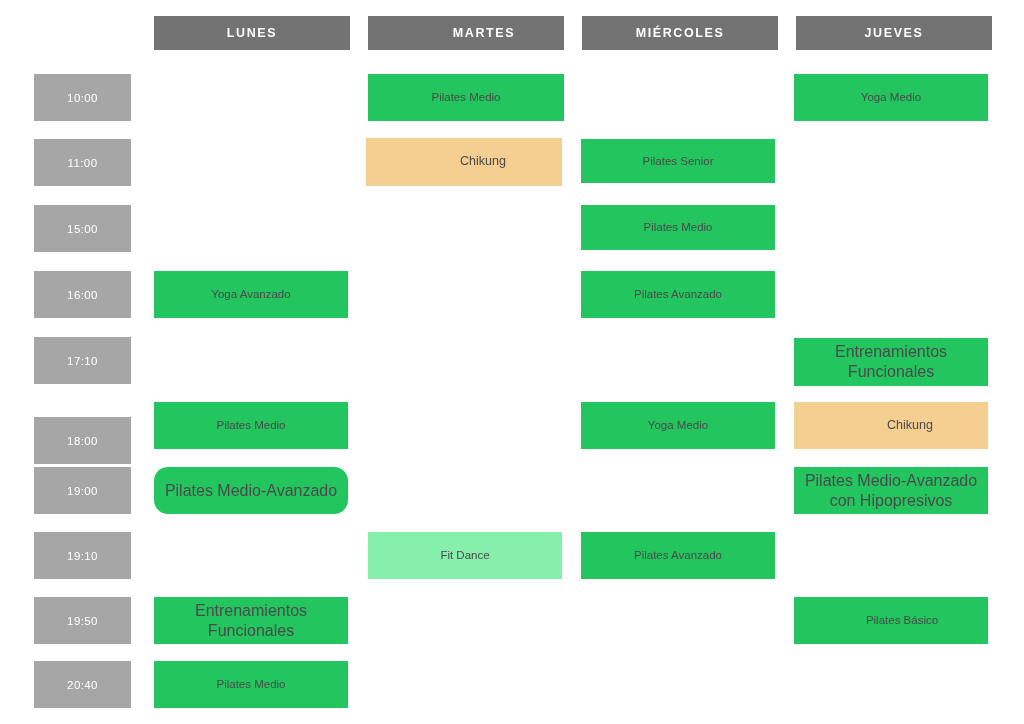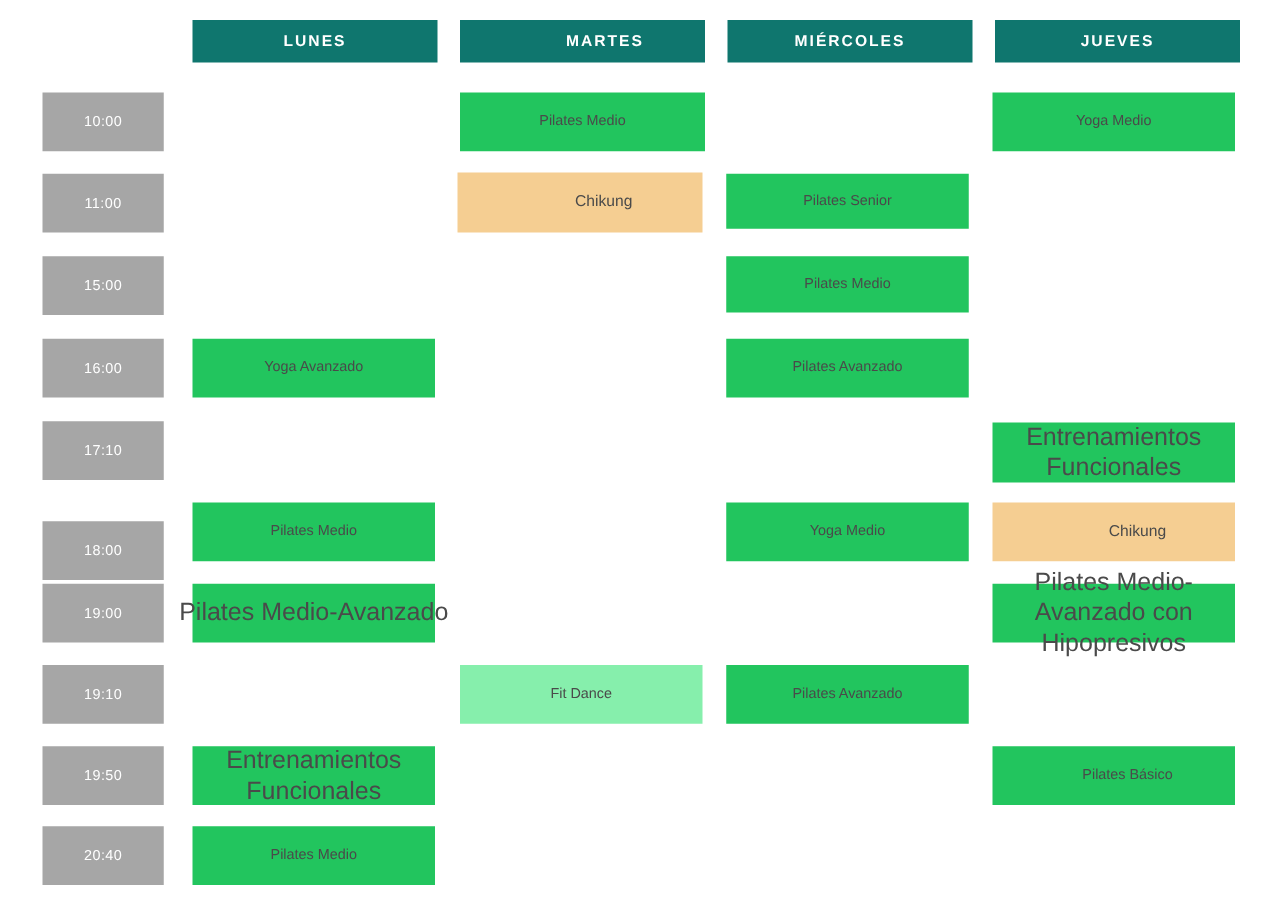--- a/index.html
+++ b/index.html
@@ -17,21 +17,21 @@
     position: relative;
     width: 1024px;
     height: 724px;
   }
 
   
   .day-header {
     position: absolute;
     height: 34px;
     width: 196px;
-    background: #0f766e;
+    background: #737373;
     color: #ffffff;
     font-size: 12.5px;
     letter-spacing: 1.6px;
     font-weight: 600;
     display: flex;
     align-items: center;
     justify-content: center;
     box-sizing: border-box;
     text-transform: uppercase;
   }
@@ -68,21 +68,21 @@
   }
   .class-cell.wrap {
     white-space: normal;
   }
   .cell-teal  { background: #22c55e; }
   .cell-amber { background: #f5ce92; padding-left: 40px; }
   .cell-cream { background: #86efac; }
 
   .fs-sm { font-size: 11.5px; }
   .fs-md { font-size: 12.5px; }
-  .fs-lg { font-size: 20px; }
+  .fs-lg { font-size: 16px; }
 </style>
 </head>
 <body>
 
 <div class="schedule">
   <div id="day-headers">
       <div class="day-header" style="left: 154px; top: 16px;">LUNES</div>
       <div class="day-header" style="left: 368px; top: 16px; padding-left: 36px;">MARTES</div>
       <div class="day-header" style="left: 582px; top: 16px;">MIÉRCOLES</div>
       <div class="day-header" style="left: 796px; top: 16px;">JUEVES</div>
@@ -104,21 +104,21 @@
       <div class="class-cell cell-teal fs-sm" style="left: 794px; top: 74px; width: 194px; height: 47px;">Yoga Medio</div>
       <div class="class-cell cell-amber fs-md" style="left: 366px; top: 138px; width: 196px; height: 48px;">Chikung</div>
       <div class="class-cell cell-teal fs-sm" style="left: 581px; top: 139px; width: 194px; height: 44px;">Pilates Senior</div>
       <div class="class-cell cell-teal fs-sm" style="left: 581px; top: 205px; width: 194px; height: 45px;">Pilates Medio</div>
       <div class="class-cell cell-teal fs-sm" style="left: 154px; top: 271px; width: 194px; height: 47px;">Yoga Avanzado</div>
       <div class="class-cell cell-teal fs-sm" style="left: 581px; top: 271px; width: 194px; height: 47px;">Pilates Avanzado</div>
       <div class="class-cell cell-teal fs-lg wrap" style="left: 794px; top: 338px; width: 194px; height: 48px;">Entrenamientos Funcionales</div>
       <div class="class-cell cell-teal fs-sm" style="left: 154px; top: 402px; width: 194px; height: 47px;">Pilates Medio</div>
       <div class="class-cell cell-teal fs-sm" style="left: 581px; top: 402px; width: 194px; height: 47px;">Yoga Medio</div>
       <div class="class-cell cell-amber fs-md" style="left: 794px; top: 402px; width: 194px; height: 47px;">Chikung</div>
-      <div class="class-cell cell-teal fs-lg" style="left: 154px; top: 467px; width: 194px; height: 47px;">Pilates Medio-Avanzado</div>
+      <div class="class-cell cell-teal fs-lg" style="left: 154px; top: 467px; width: 194px; height: 47px; border-radius: 14px;">Pilates Medio-Avanzado</div>
       <div class="class-cell cell-teal fs-lg wrap" style="left: 794px; top: 467px; width: 194px; height: 47px;">Pilates Medio-Avanzado con Hipopresivos</div>
       <div class="class-cell cell-cream fs-sm" style="left: 368px; top: 532px; width: 194px; height: 47px;">Fit Dance</div>
       <div class="class-cell cell-teal fs-sm" style="left: 581px; top: 532px; width: 194px; height: 47px;">Pilates Avanzado</div>
       <div class="class-cell cell-teal fs-lg wrap" style="left: 154px; top: 597px; width: 194px; height: 47px;">Entrenamientos Funcionales</div>
       <div class="class-cell cell-teal fs-sm" style="left: 794px; top: 597px; width: 194px; height: 47px; padding-left: 24px;">Pilates Básico</div>
       <div class="class-cell cell-teal fs-sm" style="left: 154px; top: 661px; width: 194px; height: 47px;">Pilates Medio</div>
     </div>
 </div>
 
 </body></html>

